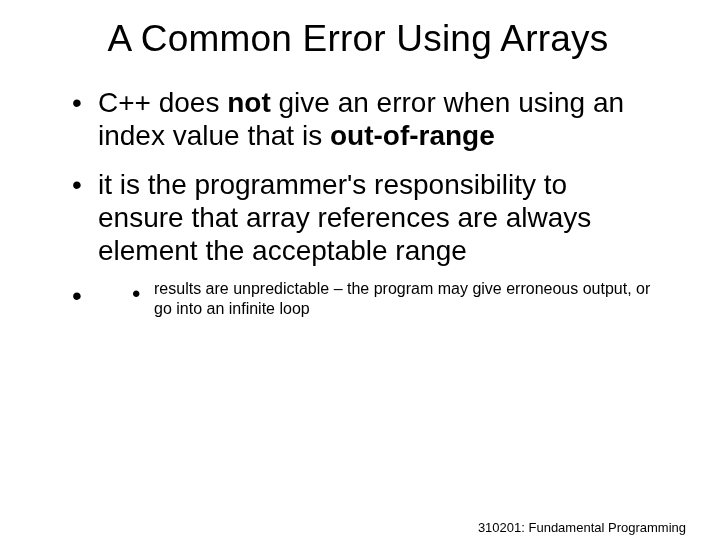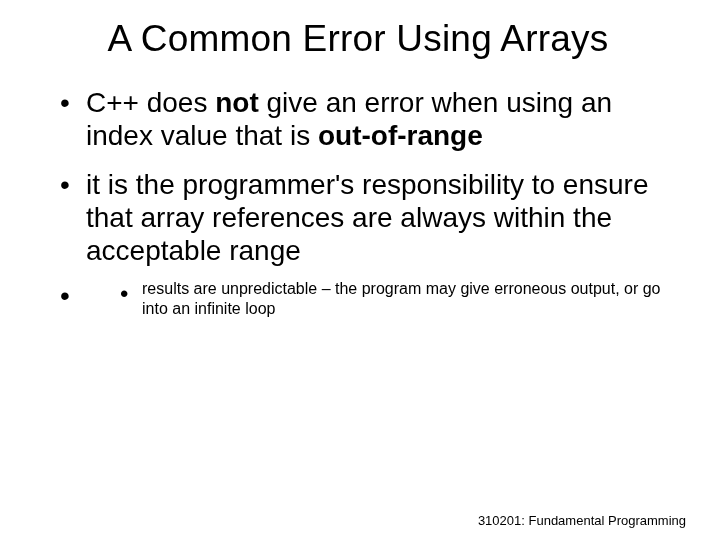--- a/index.html
+++ b/index.html
@@ -22,21 +22,21 @@
   .title {
     font-size: 37px;
     text-align: center;
     margin: 0 0 26px 0;
     font-weight: normal;
     letter-spacing: 0.2px;
   }
   ul.lvl1 {
     list-style: none;
     padding: 0 10px 0 20px;
-    margin: 0;
+    margin: 12px;
   }
   ul.lvl1 > li {
     position: relative;
     padding-left: 26px;
     font-size: 28px;
     line-height: 1.18;
     margin-bottom: 16px;
   }
   ul.lvl1 > li::before {
     content: "•";
@@ -63,40 +63,40 @@
     content: "•";
     position: absolute;
     left: 0;
     top: 0;
     font-size: 24px;
   }
   .b { font-weight: bold; }
   .footer {
     position: absolute;
     right: 30px;
-    bottom: 12px;
+    bottom: 5px;
     font-size: 13px;
     font-family: "Comic Sans MS", "Comic Sans", cursive, sans-serif;
   }
 </style>
 </head>
 <body>
 
 <div class="slide">
 
   <h1 class="title">A Common Error Using Arrays</h1>
 
   <ul class="lvl1">
 
     <li>
       <span>C++ does </span><span class="b">not</span><span> give an error when using an index value that is </span><span class="b">out-of-range</span>
     </li>
 
     <li class="tight">
-      <span>it is the programmer's responsibility to ensure that array references are always within the acceptable range</span>
+      <span>it is the programmer's responsibility to ensure that array references are always element the acceptable range</span>
     </li>
 
     <li>
 
       <ul class="lvl2">
         <li>
           <span>results are unpredictable – the program may give erroneous output, or go into an infinite loop</span>
         </li>
       </ul>
     </li>

